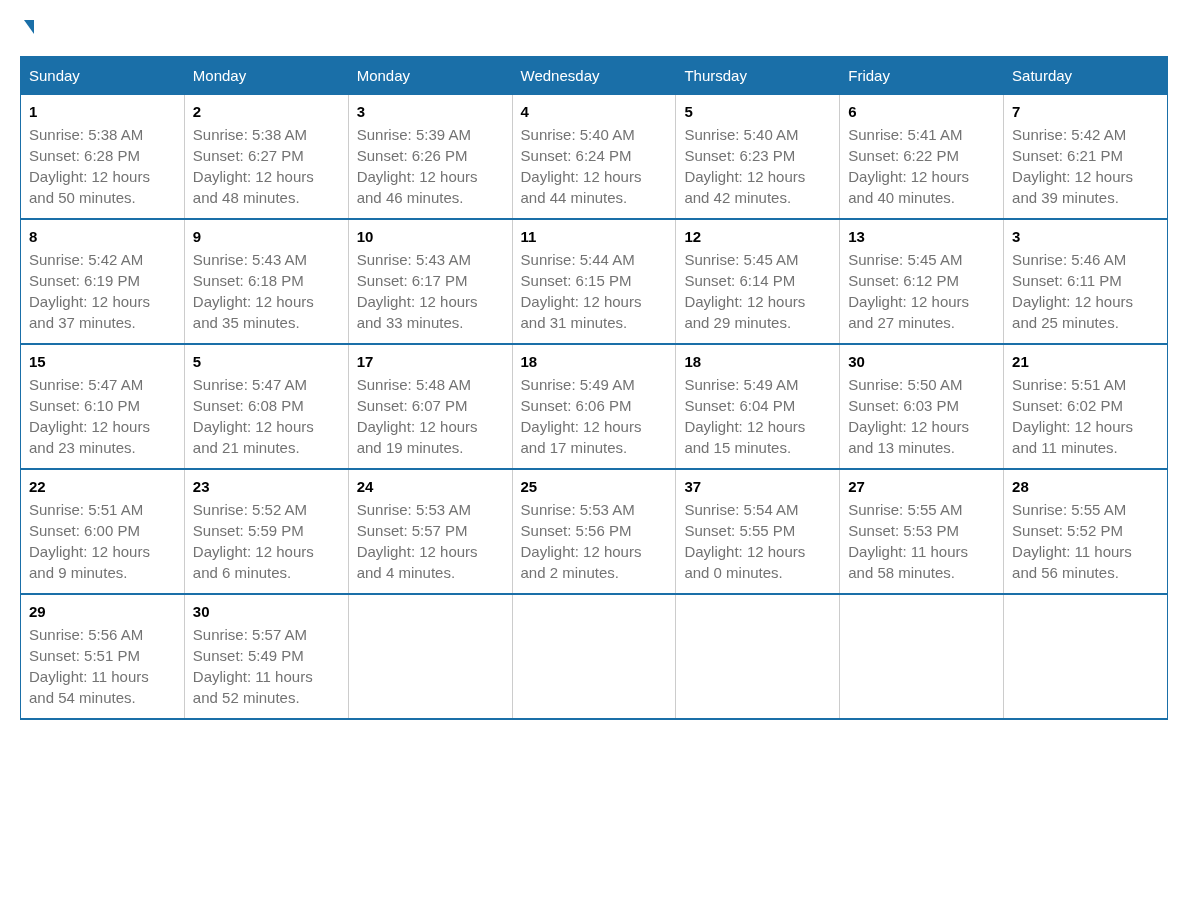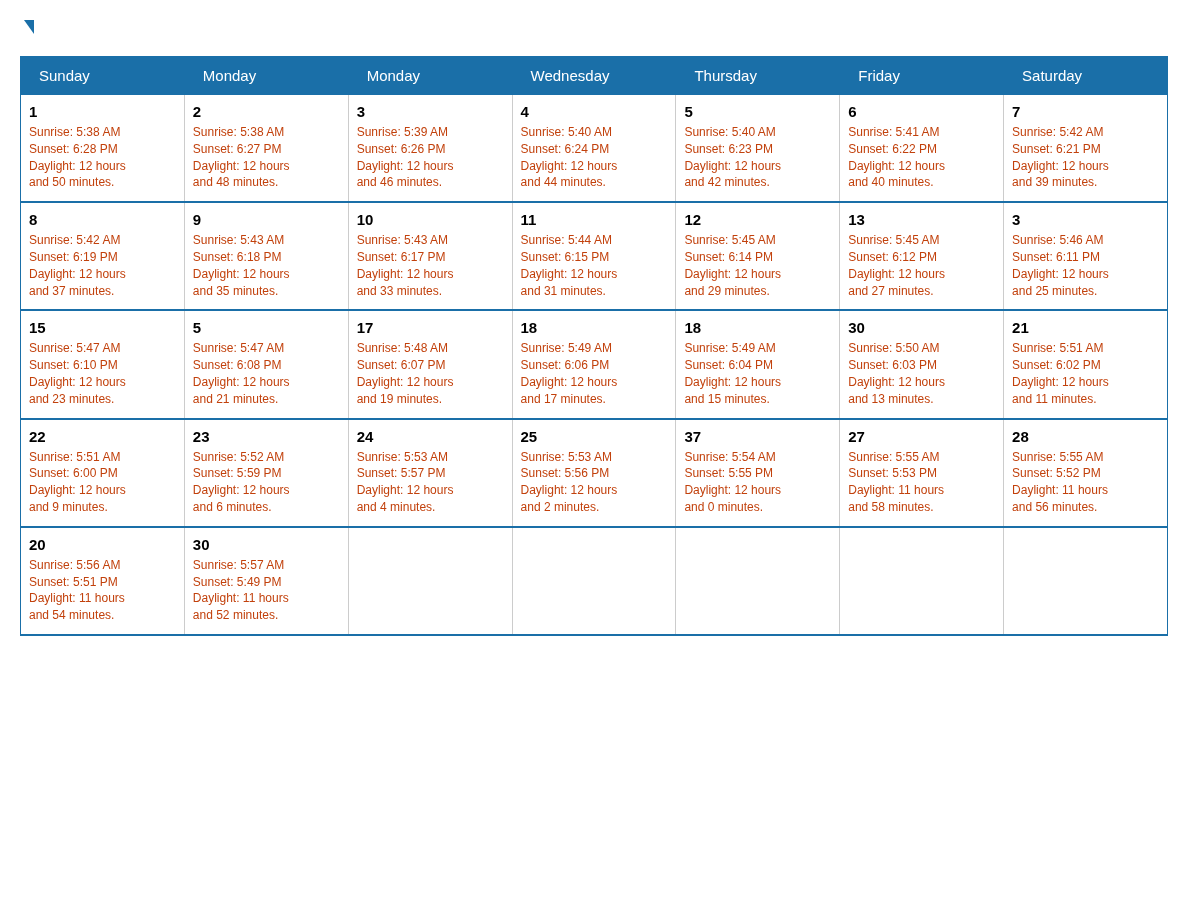--- a/index.html
+++ b/index.html
@@ -62,21 +62,21 @@
     table {
       width: 100%;
       border-collapse: collapse;
       font-size: 13.5px;
     }
     thead tr {
       background: #1a6fa8;
       color: #fff;
     }
     thead th {
-      padding: 10px 18px;
+      padding: 10px 8px;
       text-align: left;
       font-size: 15px;
       font-weight: normal;
       border: 1px solid #1a6fa8;
     }
     tbody tr {
       border-bottom: 2px solid #1a6fa8;
     }
     tbody td {
       padding: 8px 8px 10px 8px;
@@ -92,22 +92,22 @@
     tbody td:last-child {
       border-right: 1px solid #1a6fa8;
     }
     .day-num {
       font-size: 15px;
       font-weight: bold;
       display: block;
       margin-bottom: 4px;
     }
     .day-info {
-      font-size: 12px;
-      color: #c2410c;
+      font-size: 15px;
+      color: #737373;
       line-height: 1.4;
     }
     .empty-cell {
       background: #fff;
     }
     tbody tr:last-child {
       border-bottom: 2px solid #1a6fa8;
     }
   </style>
 </head>
@@ -255,21 +255,21 @@
           <span class="day-num">27</span>
           <div class="day-info">Sunrise: 5:55 AM<br>Sunset: 5:53 PM<br>Daylight: 11 hours<br>and 58 minutes.</div>
         </td>
         <td>
           <span class="day-num">28</span>
           <div class="day-info">Sunrise: 5:55 AM<br>Sunset: 5:52 PM<br>Daylight: 11 hours<br>and 56 minutes.</div>
         </td>
       </tr>
       <tr>
         <td>
-          <span class="day-num">20</span>
+          <span class="day-num">29</span>
           <div class="day-info">Sunrise: 5:56 AM<br>Sunset: 5:51 PM<br>Daylight: 11 hours<br>and 54 minutes.</div>
         </td>
         <td>
           <span class="day-num">30</span>
           <div class="day-info">Sunrise: 5:57 AM<br>Sunset: 5:49 PM<br>Daylight: 11 hours<br>and 52 minutes.</div>
         </td>
         <td class="empty-cell"></td>
         <td class="empty-cell"></td>
         <td class="empty-cell"></td>
         <td class="empty-cell"></td>

